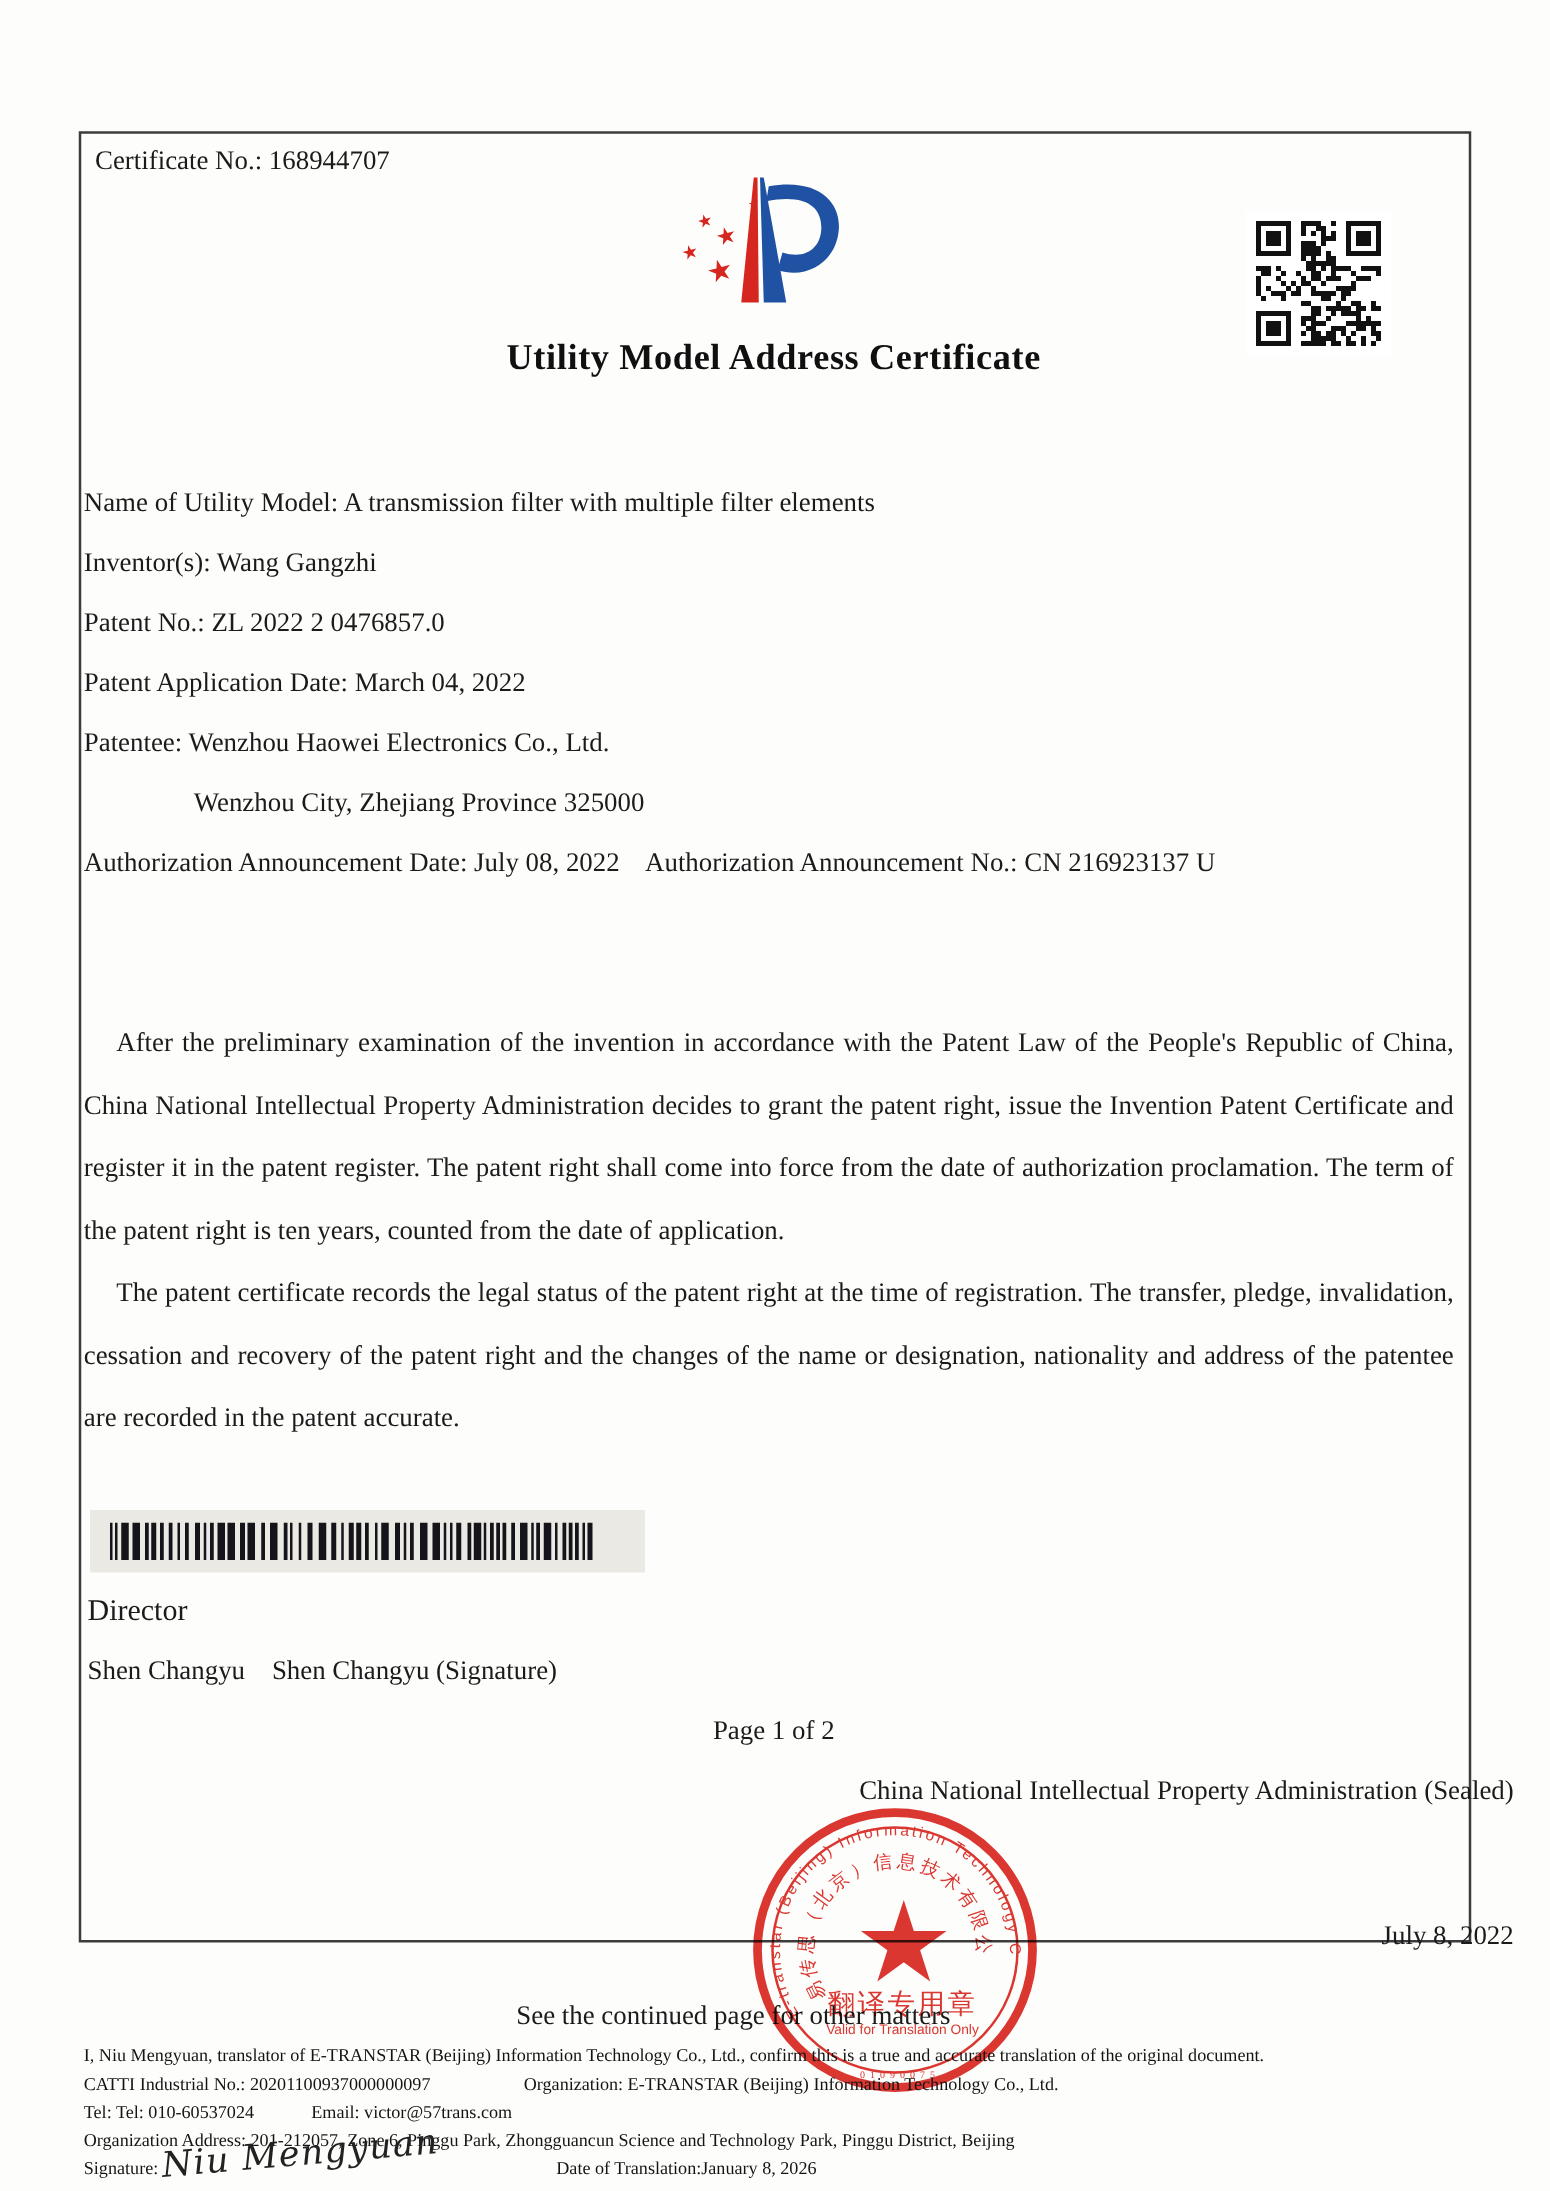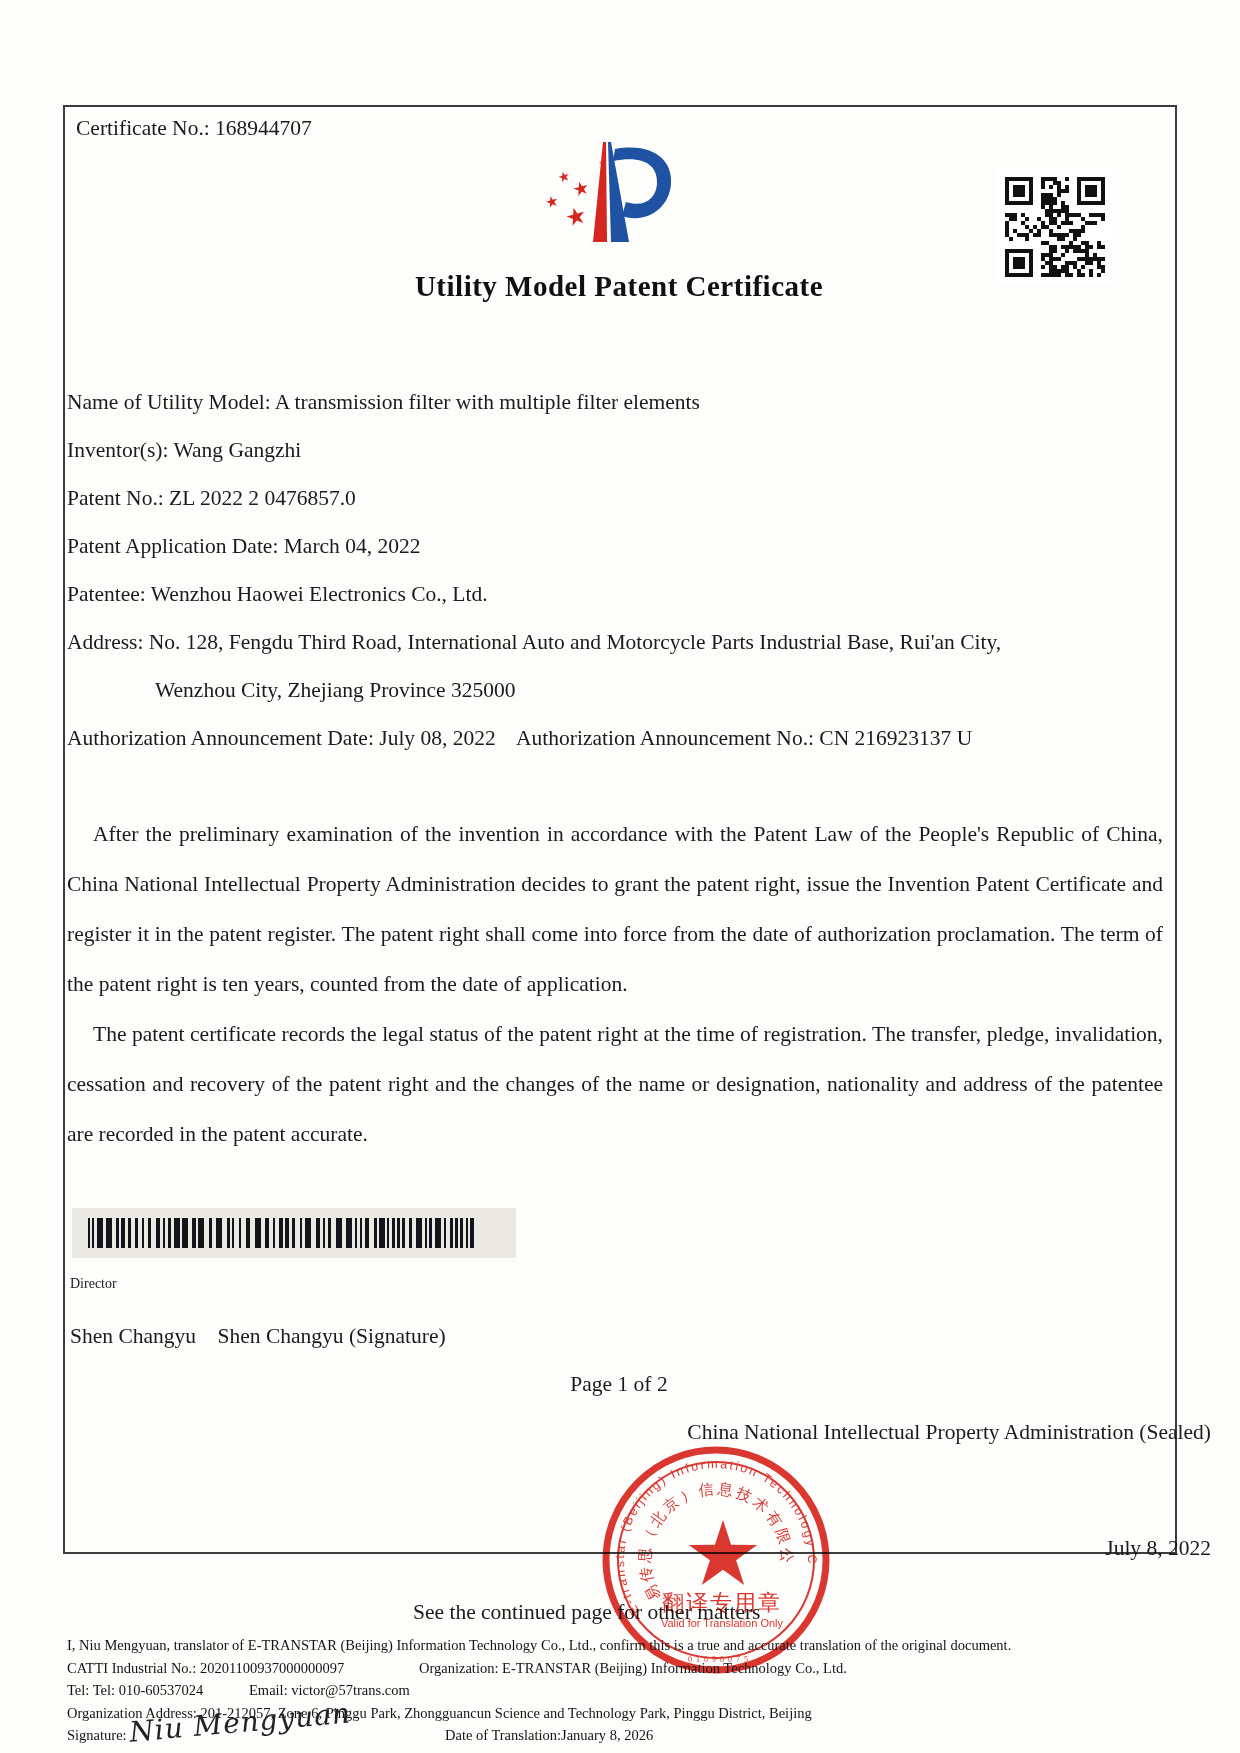--- a/index.html
+++ b/index.html
@@ -25,21 +25,21 @@
   .body-text{
     position:absolute;left:67px;top:809px;width:1096px;font-size:21.5px;
     line-height:50px;text-align:justify;
   }
   .body-text p{margin:0;text-indent:26px;}
   .barcode-strip{
     position:absolute;left:72px;top:1208px;width:444px;height:50px;
     background:#ebe9e3;
   }
   .barcode-strip svg{position:absolute;left:16px;top:10px;}
-  .director{position:absolute;left:70px;top:1276px;font-size:14px;}
+  .director{position:absolute;left:70px;top:1276px;font-size:24px;}
   .shen-line{position:absolute;left:70px;top:1324px;font-size:21.5px;white-space:pre-wrap;}
   .page-indicator{position:absolute;left:63px;top:1372px;width:1112px;text-align:center;font-size:21.5px;}
   .sealed-line{position:absolute;right:77px;top:1420px;font-size:21.5px;}
   .seal-date{position:absolute;right:77px;top:1536px;font-size:21.5px;}
   .continued-note{position:absolute;left:413px;top:1600px;font-size:21.5px;}
   .seal{position:absolute;left:596px;top:1440px;width:240px;height:240px;
         mix-blend-mode:multiply;opacity:.9;}
   .footer{position:absolute;left:67px;top:1634px;width:1120px;font-size:14.5px;color:#141414;}
   .f-line{position:relative;height:22.5px;line-height:22.5px;}
   .f-abs{position:absolute;top:0;}
@@ -354,29 +354,28 @@
         <rect x="8" y="20" width="1" height="1"></rect>
         <rect x="8" y="21" width="1" height="1"></rect>
         <rect x="8" y="22" width="1" height="1"></rect>
         <rect x="8" y="23" width="1" height="1"></rect>
         <rect x="8" y="24" width="1" height="1"></rect>
         <rect x="8" y="25" width="1" height="1"></rect>
         <rect x="8" y="26" width="1" height="1"></rect>
       </g>
   </svg>
 
-  <div class="doc-title">Utility Model Patent Certificate</div>
+  <div class="doc-title">Utility Model Address Certificate</div>
 
   <div class="fields">
     <div class="field-line">Name of Utility Model: A transmission filter with multiple filter elements</div>
     <div class="field-line">Inventor(s): Wang Gangzhi</div>
     <div class="field-line">Patent No.: ZL 2022 2 0476857.0</div>
     <div class="field-line">Patent Application Date: March 04, 2022</div>
     <div class="field-line">Patentee: Wenzhou Haowei Electronics Co., Ltd.</div>
-    <div class="field-line">Address: No. 128, Fengdu Third Road, International Auto and Motorcycle Parts Industrial Base, Rui'an City,</div>
     <div class="field-line indent">Wenzhou City, Zhejiang Province 325000</div>
     <div class="field-line">Authorization Announcement Date: July 08, 2022    Authorization Announcement No.: CN 216923137 U</div>
   </div>
 
   <div class="body-text">
     <p>After the preliminary examination of the invention in accordance with the Patent Law of the People's Republic of China, China National Intellectual Property Administration decides to grant the patent right, issue the Invention Patent Certificate and register it in the patent register. The patent right shall come into force from the date of authorization proclamation. The term of the patent right is ten years, counted from the date of application.</p>
     <p>The patent certificate records the legal status of the patent right at the time of registration. The transfer, pledge, invalidation, cessation and recovery of the patent right and the changes of the name or designation, nationality and address of the patentee are recorded in the patent accurate.</p>
   </div>
 
   <div class="barcode-strip">

